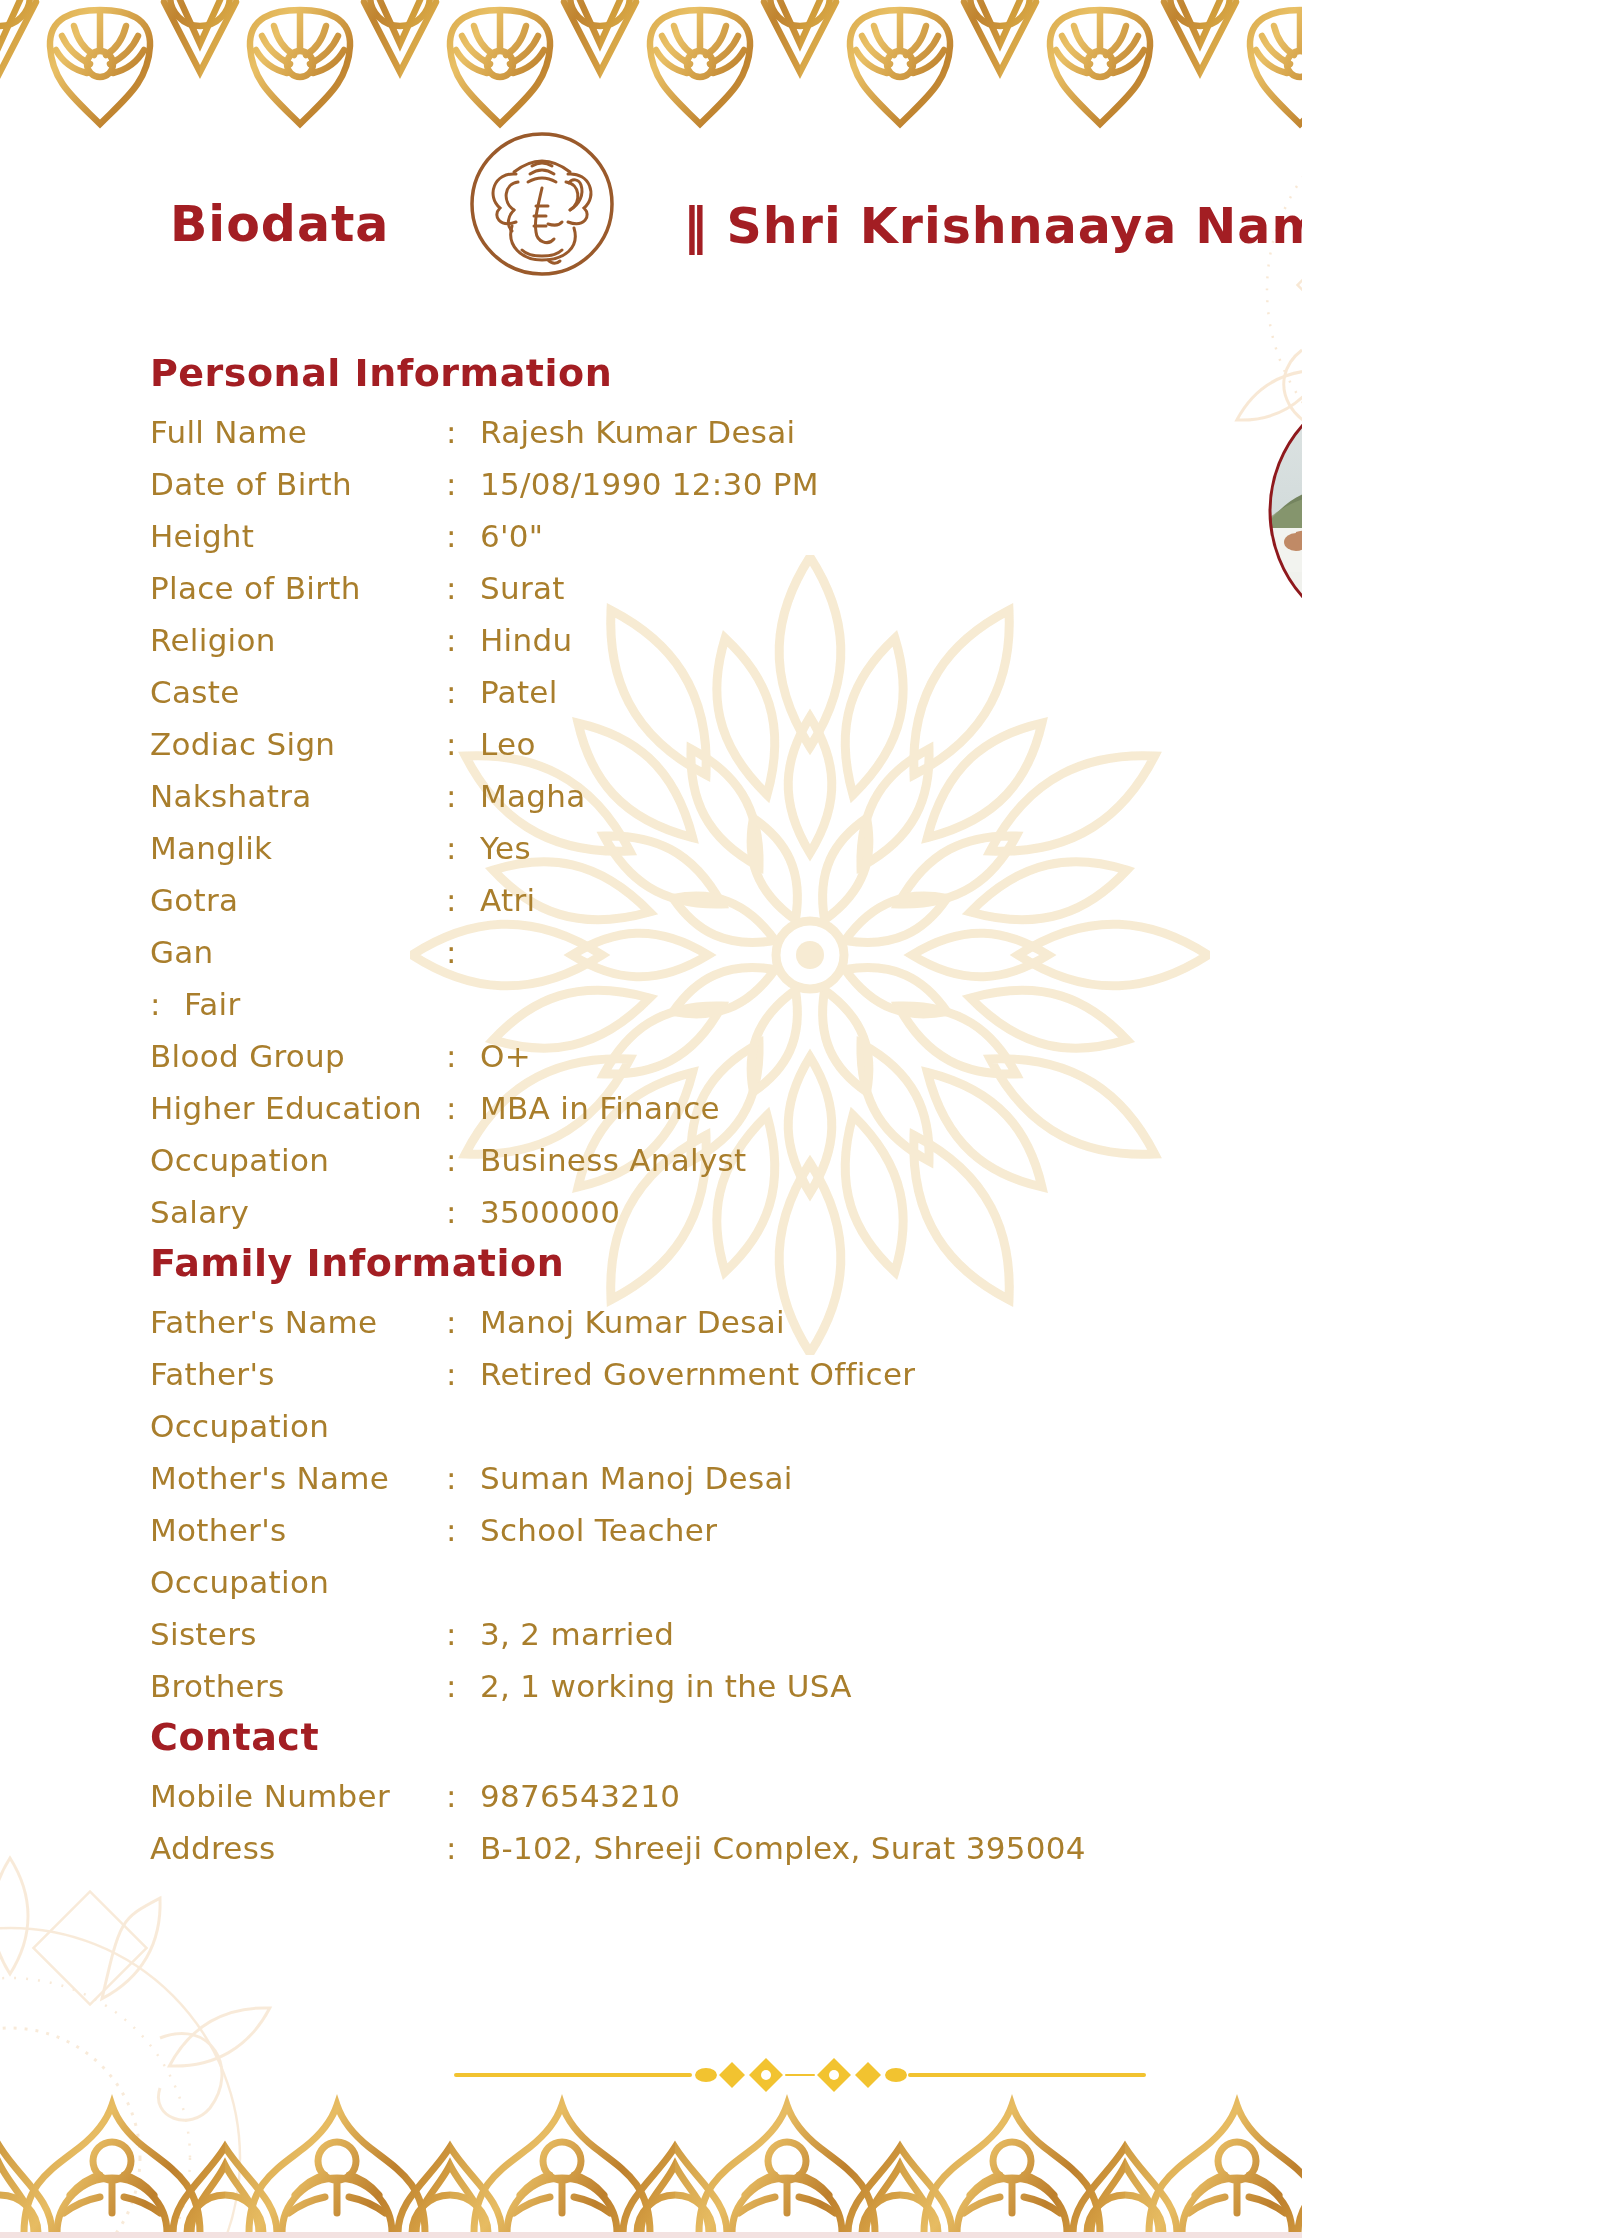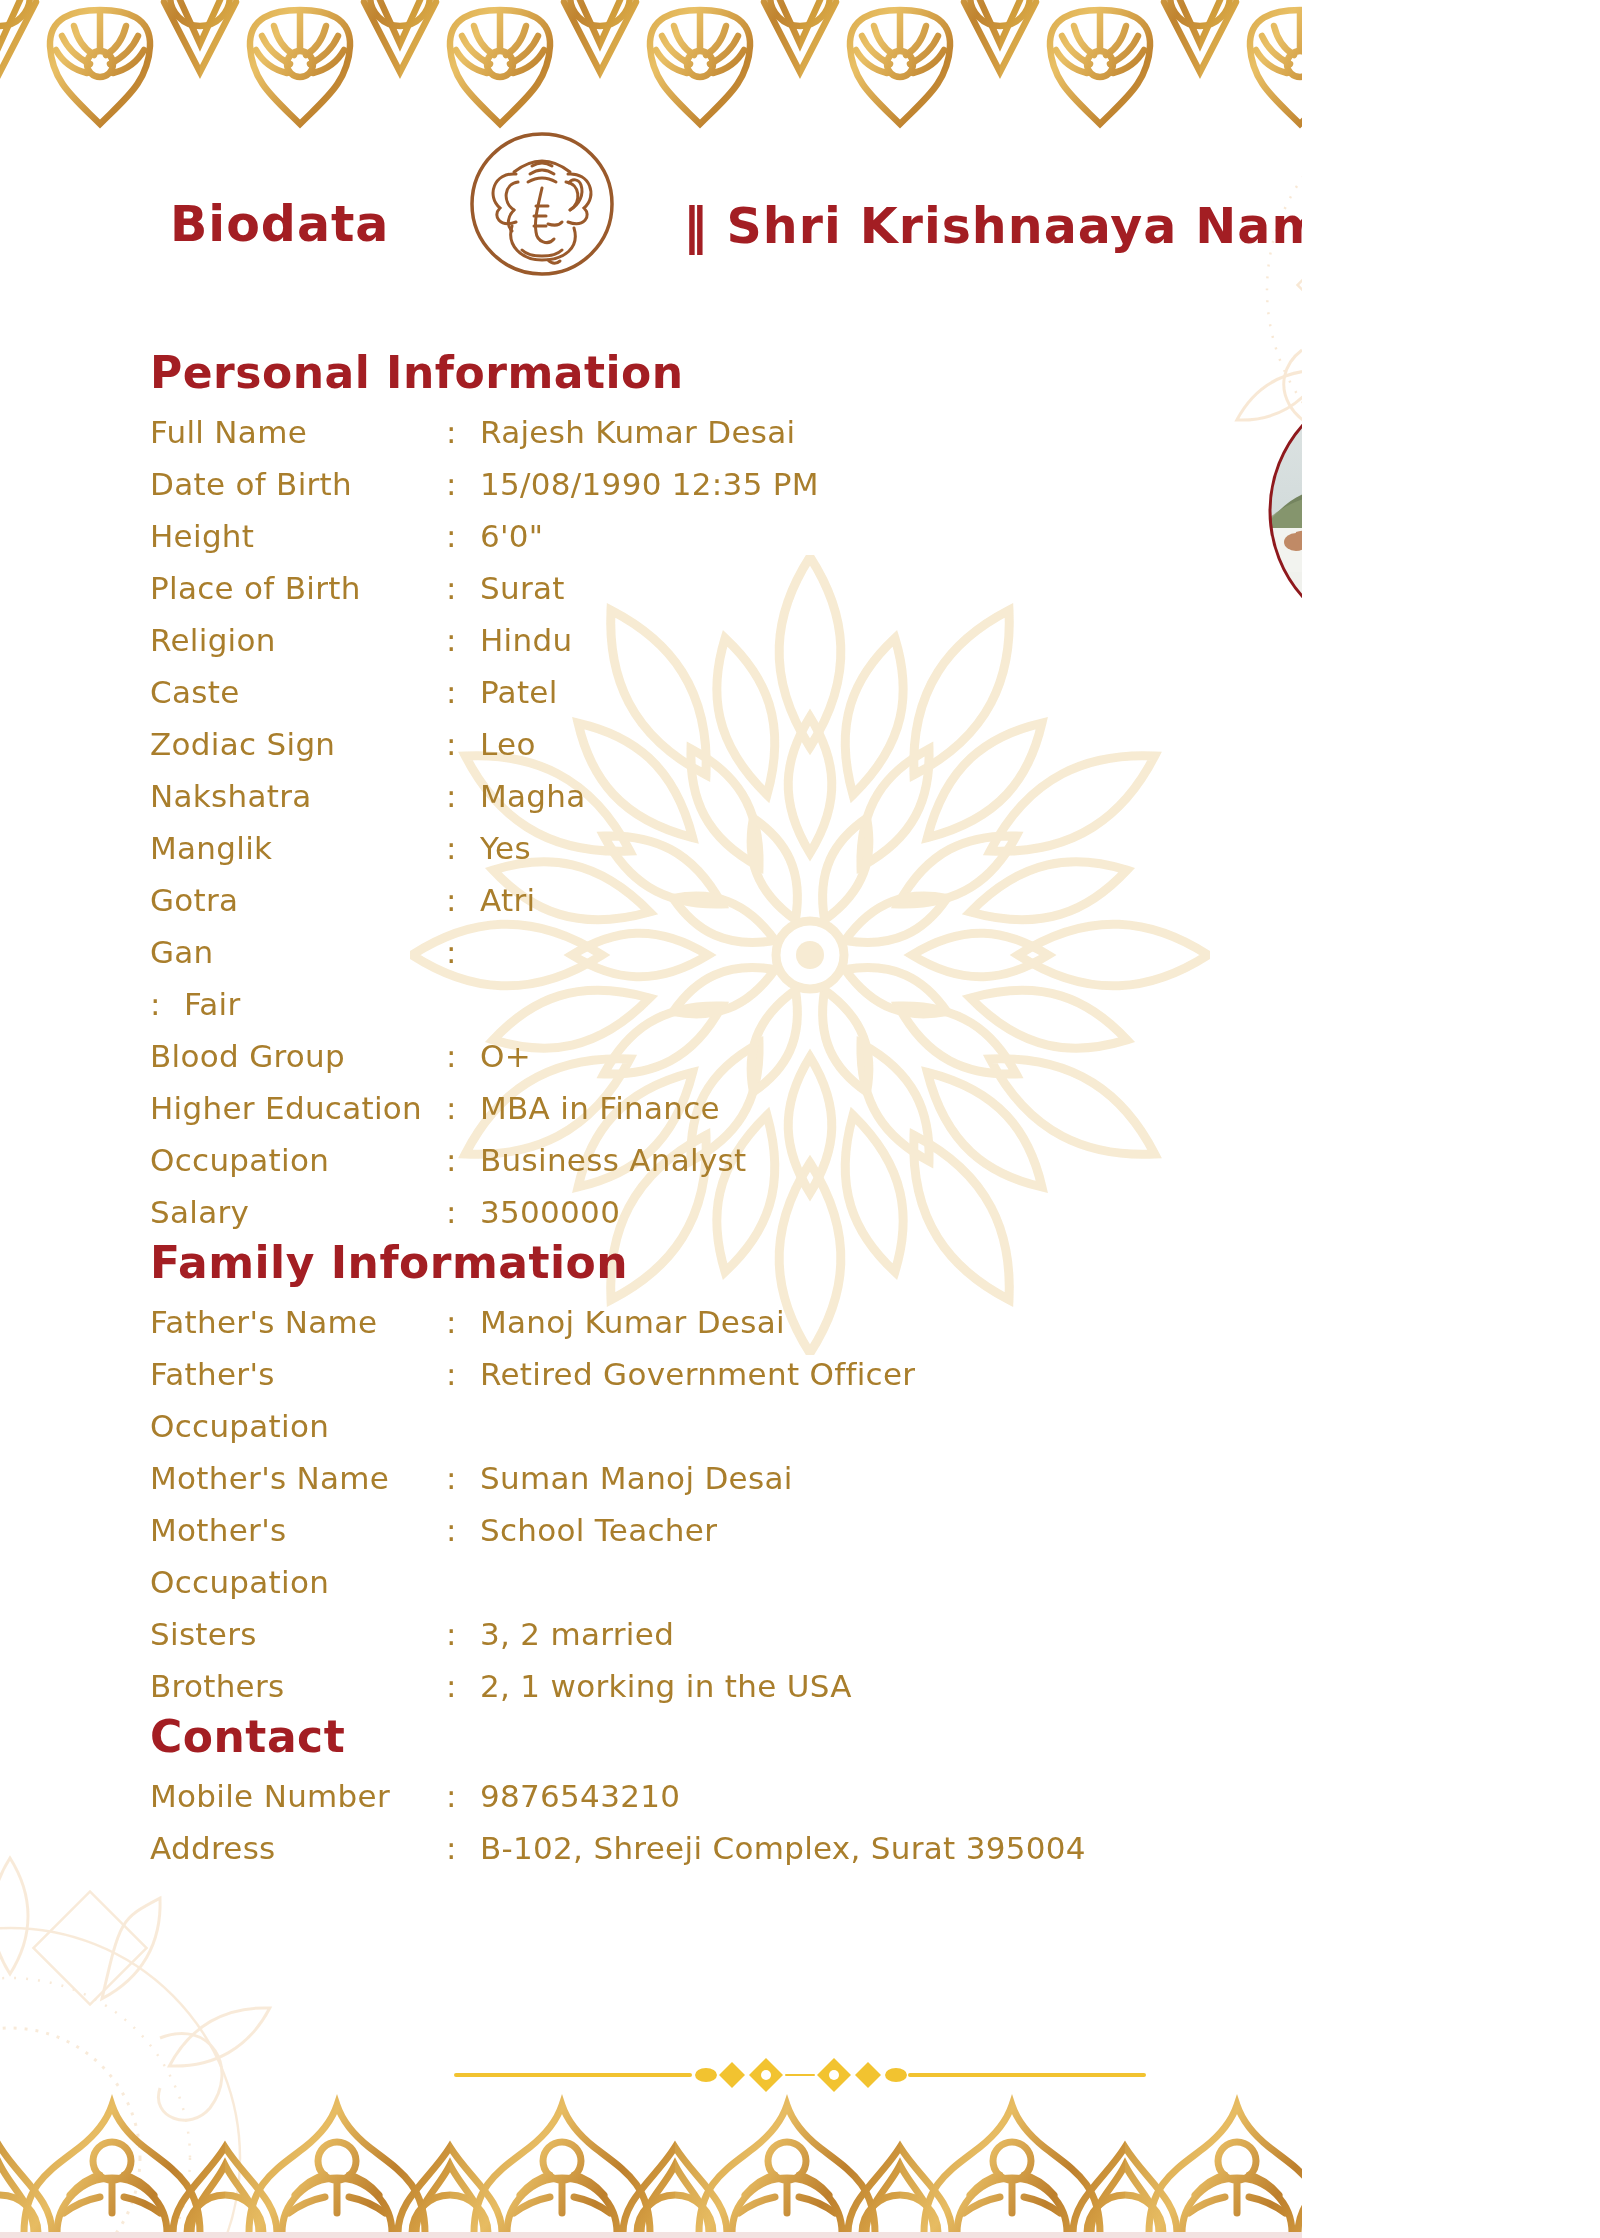--- a/index.html
+++ b/index.html
@@ -27,21 +27,21 @@
   .shloka{
     position:absolute;left:660px;top:198px;width:800px;
     text-align:center;font-size:49px;font-weight:bold;color:#A31E23;letter-spacing:1px;
   }
   
   .photo{position:absolute;left:1266px;top:378px;width:266px;height:266px;}
   
   .content{position:absolute;left:150px;top:348px;width:1180px;}
   .section-title{
     margin:0 0 8px 0;
-    font-size:44px;font-weight:bold;color:#A31E23;
+    font-size:38px;font-weight:bold;color:#A31E23;
     line-height:50px;letter-spacing:0.5px;
   }
   .info-section + .info-section .section-title{}
   .row{display:flex;align-items:flex-start;min-height:52px;}
   .label,.colon,.value{
     font-size:31px;color:#A97E2C;line-height:52px;letter-spacing:0.3px;
   }
   .label{width:296px;flex:none;white-space:pre-line;}
   .colon{width:34px;flex:none;}
   .value{flex:1;}
@@ -271,21 +271,21 @@
     <h2 class="section-title">Personal Information</h2>
     <div class="rows">
           <div class="row">
     <div class="label">Full Name</div>
     <div class="colon">:</div>
     <div class="value">Rajesh Kumar Desai</div>
   </div>
           <div class="row">
     <div class="label">Date of Birth</div>
     <div class="colon">:</div>
-    <div class="value">15/08/1990 12:35 PM</div>
+    <div class="value">15/08/1990 12:30 PM</div>
   </div>
           <div class="row">
     <div class="label">Height</div>
     <div class="colon">:</div>
     <div class="value">6'0"</div>
   </div>
           <div class="row">
     <div class="label">Place of Birth</div>
     <div class="colon">:</div>
     <div class="value">Surat</div>

